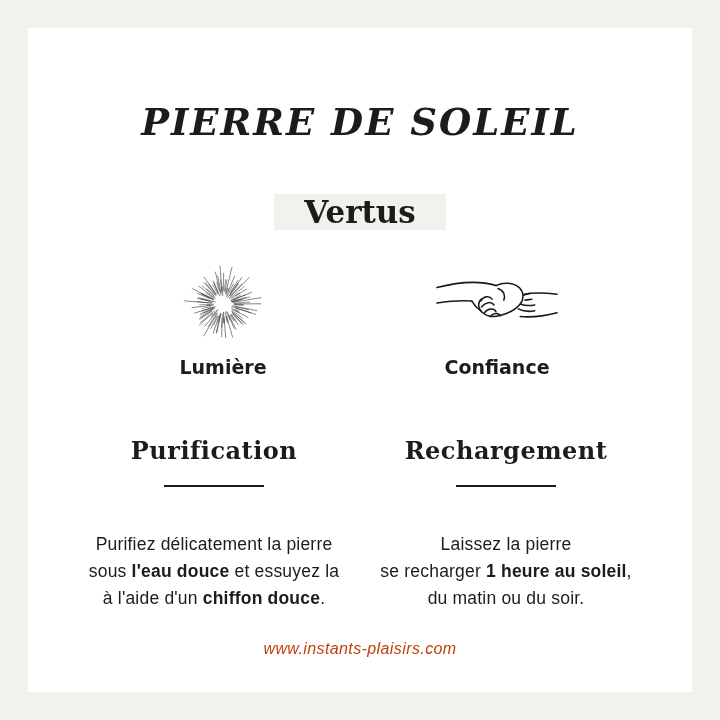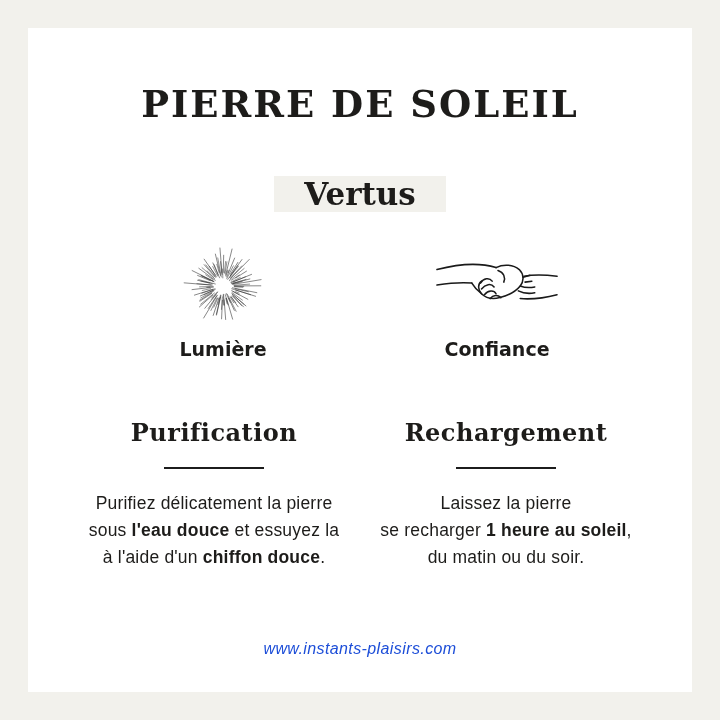--- a/index.html
+++ b/index.html
@@ -8,23 +8,23 @@
     --ink:#1d1c1a;
     --badge-bg:#f2f1ec;
   }
   *{margin:0;padding:0;box-sizing:border-box;}
   html,body{width:720px;height:720px;}
   body{font-family:"Liberation Sans",sans-serif;color:var(--ink);}
   .frame{width:720px;height:720px;background:var(--frame-bg);padding:28px;}
   .card{position:relative;width:100%;height:100%;background:var(--card-bg);overflow:hidden;}
 
   .title{
-    margin-top:54px;text-align:center;
+    margin-top:72px;text-align:center;
     font-family:"DejaVu Serif","Liberation Serif",serif;
-    font-weight:700;font-size:37px;letter-spacing:2px;line-height:1.2;
+    font-weight:700;font-size:37px;letter-spacing:2px;line-height:1.2;font-style:italic;
   }
   .badge-row{margin-top:50px;text-align:center;}
   .badge{
     display:inline-block;background:var(--badge-bg);
     font-family:"DejaVu Serif","Liberation Serif",serif;
     font-weight:700;font-size:31px;line-height:28px;
     padding:4px 30px;
   }
 
   .virtues{width:548px;margin:36px auto 0;display:flex;}
@@ -37,29 +37,29 @@
   .icon-box svg{display:block;}
   .stroke{fill:none;stroke:#1a1a1a;stroke-linecap:round;stroke-linejoin:round;}
 
   .sections{width:584px;margin:50px auto 0;display:flex;}
   .care-col{flex:1;text-align:center;}
   .care-heading{
     font-family:"DejaVu Serif","Liberation Serif",serif;
     font-weight:700;font-size:24px;line-height:42px;letter-spacing:.5px;
   }
   .rule{width:100px;height:2px;background:#1c1c1c;margin:13px auto 0;}
-  .care-body{margin-top:21px;}
+  .care-body{margin-top:44px;}
   .care-body p{
     font-size:17.5px;line-height:27px;letter-spacing:.2px;font-weight:400;
   }
   .care-body strong{font-weight:700;}
 
   .site-footer{
     position:absolute;left:0;right:0;bottom:34px;text-align:center;
-    font-style:italic;font-size:16px;letter-spacing:.4px;color:#1d4ed8;
+    font-style:italic;font-size:16px;letter-spacing:.4px;color:#c2410c;
   }
 </style>
 </head>
 <body>
 
 <div class="frame">
   <div class="card">
 
     <h1 class="title">PIERRE DE SOLEIL</h1>
 

